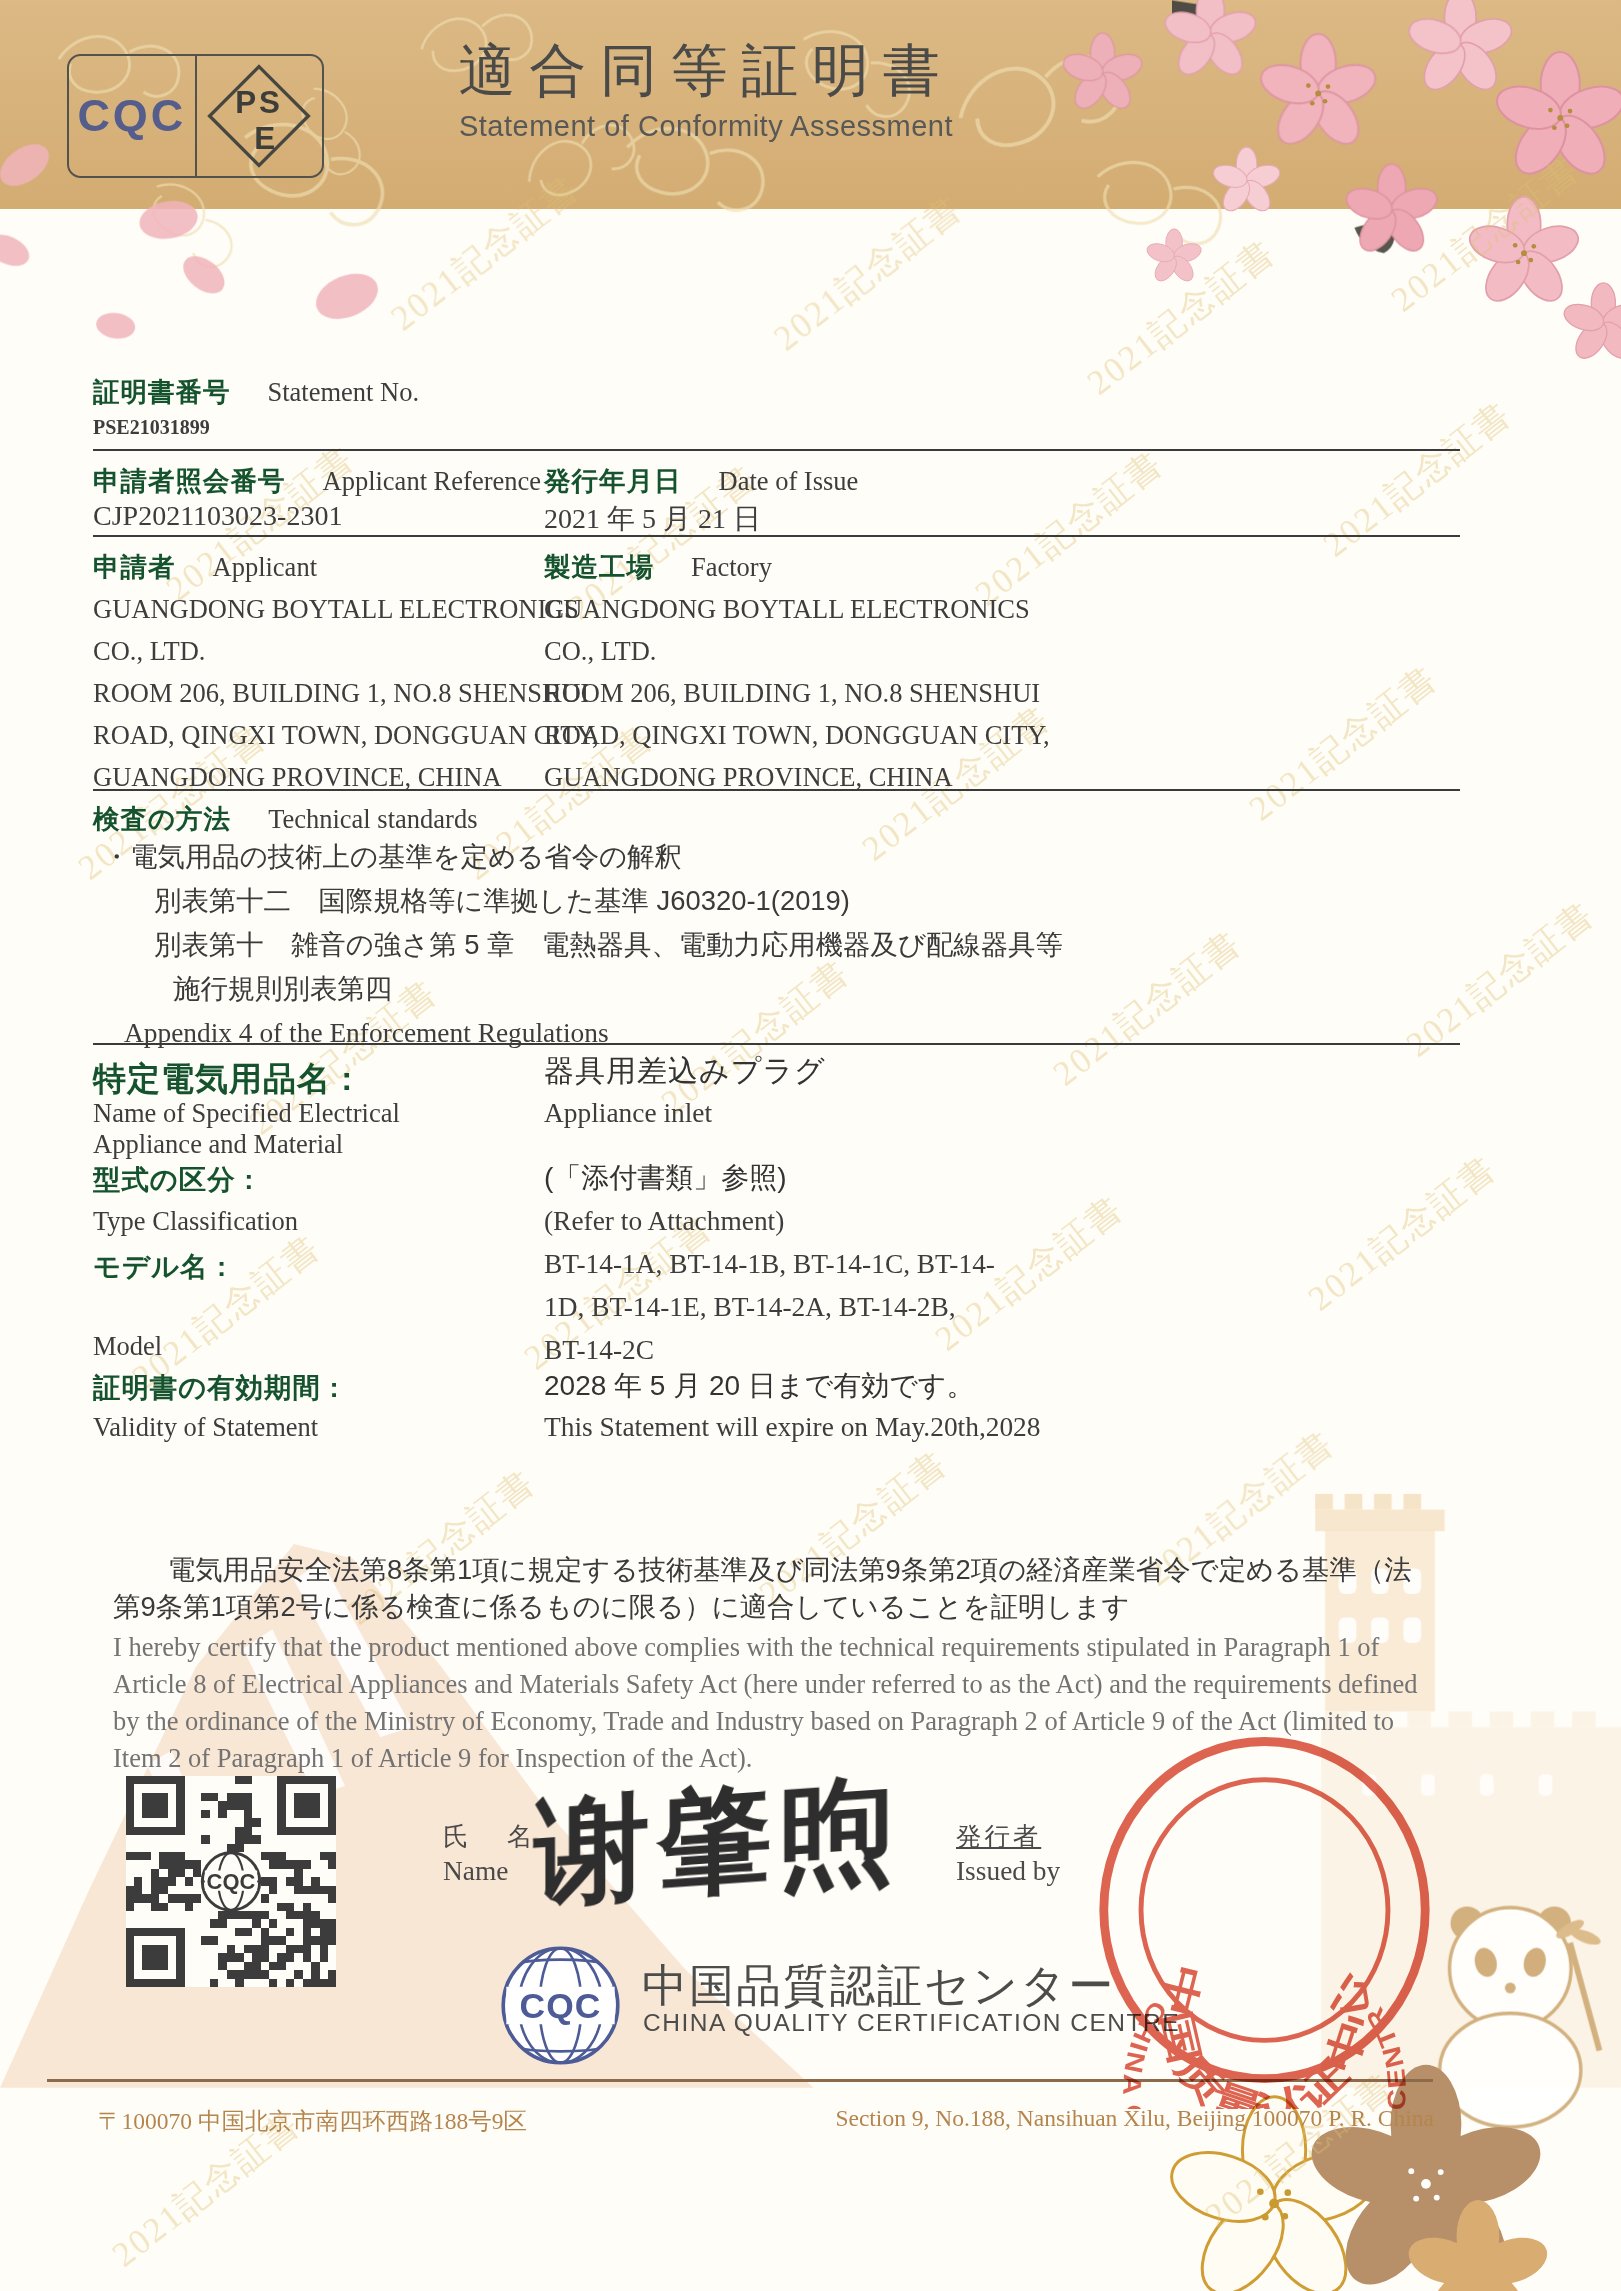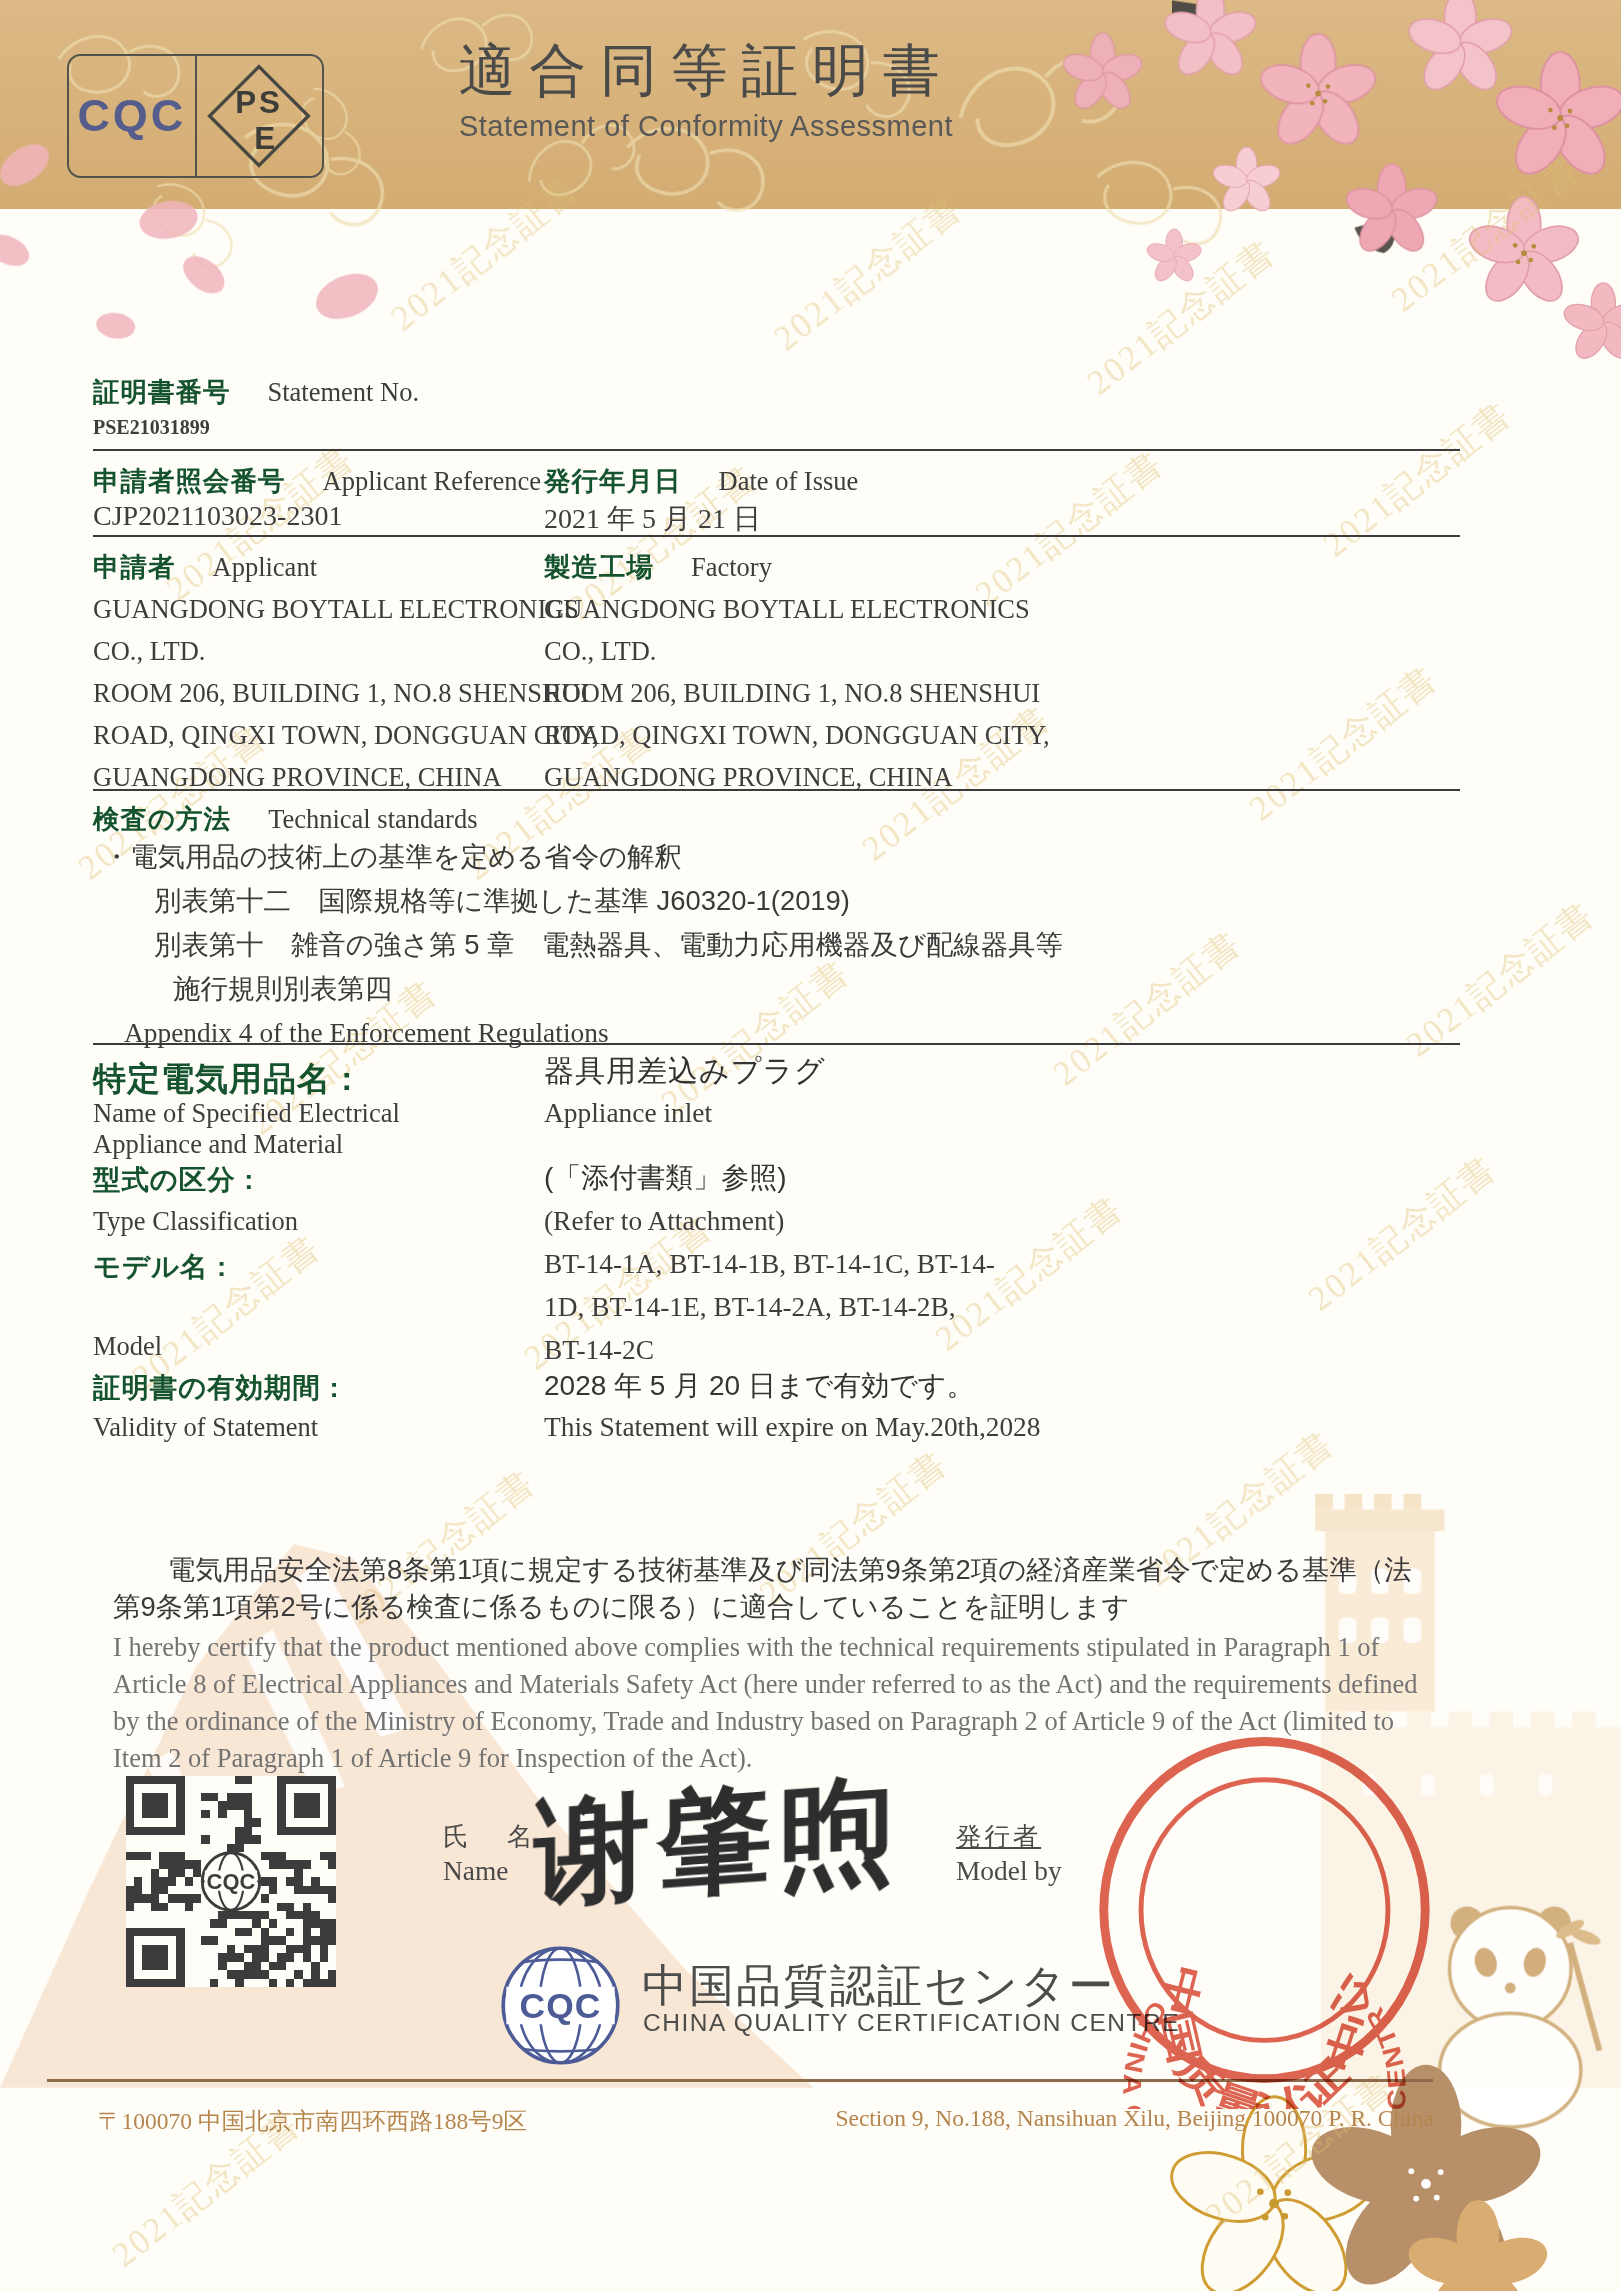--- a/index.html
+++ b/index.html
@@ -498,21 +498,21 @@
         </g>
       </svg></div>
 
   <div class="abs z2" style="left:443px;top:1819px;">
     <div style="font-size:25.5px;letter-spacing:15.7px;color:#4a4a4a;">氏 名</div>
     <div class="ser" style="font-size:27.4px;margin-top:2px;color:#4a4a4a;">Name</div>
   </div>
   <div class="abs z2 sig" style="left:534px;top:1764px;">谢肇煦</div>
   <div class="abs z2" style="left:956px;top:1819px;">
     <div style="font-size:25.5px;letter-spacing:2.9px;color:#4a4a4a;text-decoration:underline;">発行者</div>
-    <div class="ser" style="font-size:27.4px;margin-top:2px;color:#4a4a4a;">Model by</div>
+    <div class="ser" style="font-size:27.4px;margin-top:2px;color:#4a4a4a;">Issued by</div>
   </div>
 
   <svg class="abs z2" style="left:498px;top:1943px;" width="125" height="125" viewBox="0 0 120 120">
     <defs>
         <clipPath id="gclip">
           <circle cx="60" cy="60" r="55"></circle>
         </clipPath>
       </defs>
     <circle cx="60" cy="60" r="55" fill="#ffffff" stroke="#4d5b96" stroke-width="3.5"></circle>
     <g clip-path="url(#gclip)" stroke="#4d5b96" stroke-width="2.5" fill="none">

